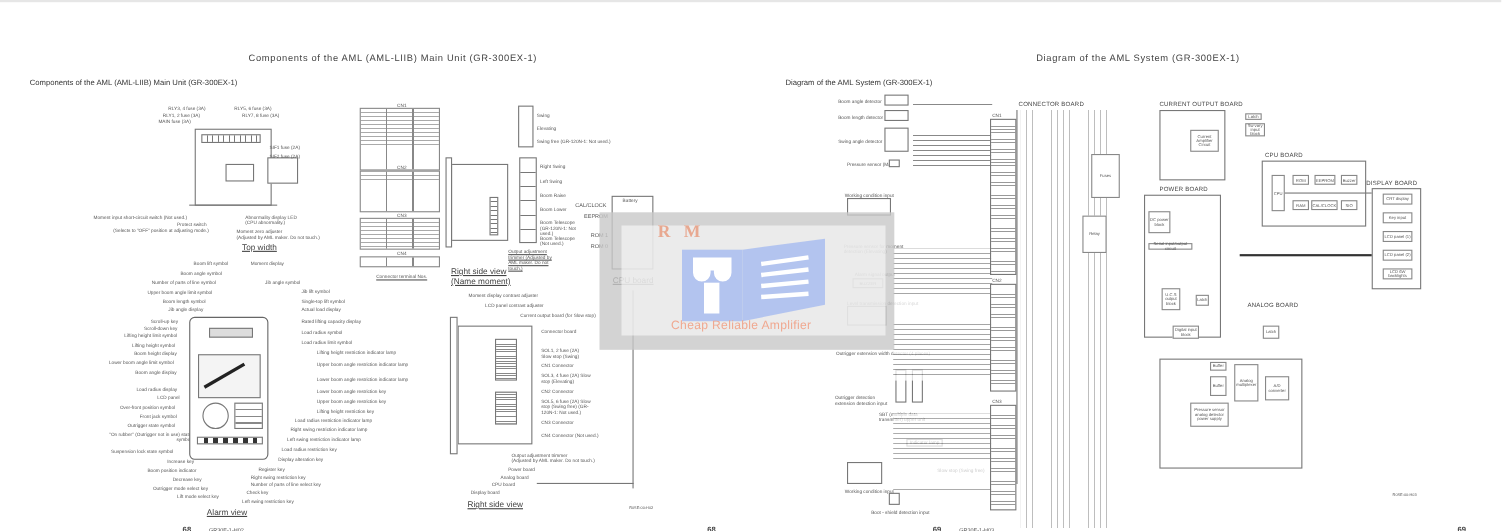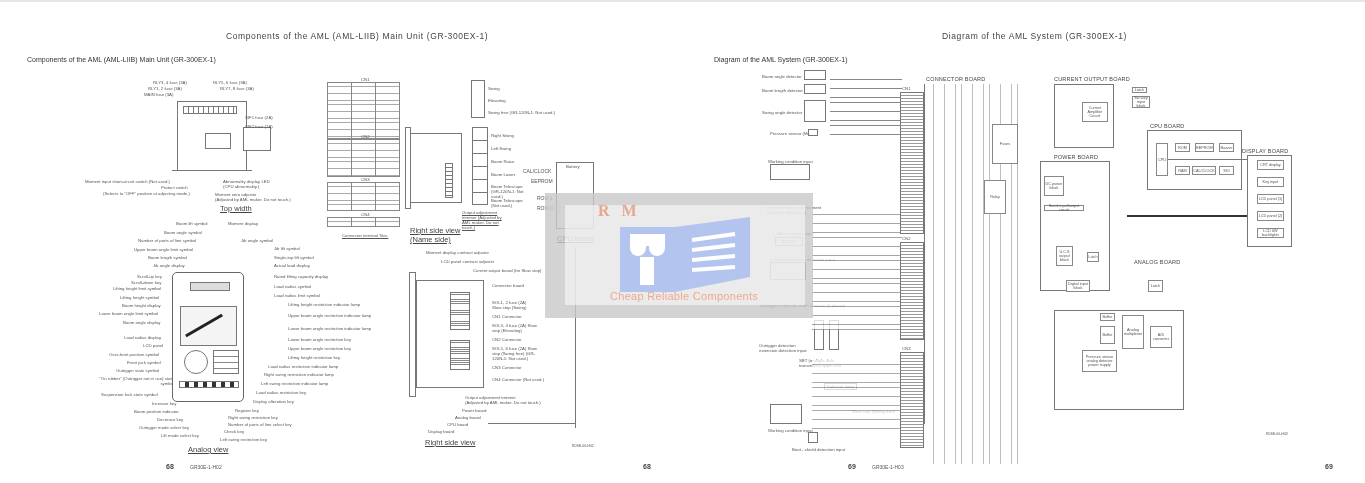--- a/index.html
+++ b/index.html
@@ -1,18 +1,18 @@
 <!DOCTYPE html>
 <html><head>
 <meta charset="utf-8">
 <style>
 *{box-sizing:border-box;margin:0;padding:0}
 body{width:1365px;height:483px;background:#fff;font-family:"Liberation Sans",sans-serif;color:#333;position:relative;overflow:hidden}
 .topline{position:absolute;left:0;top:0;width:1365px;height:2px;background:#e6e6e6}
-.page{position:absolute;top:0;height:355px}
+.page{position:absolute;top:16px;height:355px}
 .ptitle{position:absolute;font-size:8.5px;letter-spacing:.6px;color:#444;white-space:nowrap}
 .subtitle{position:absolute;font-size:7px;color:#333;white-space:nowrap}
 .lbl{position:absolute;font-size:4.3px;color:#555;white-space:nowrap;line-height:5px}
 .lbl.r{text-align:right}
 .view{position:absolute;font-size:7.5px;text-decoration:underline;color:#444;white-space:nowrap}
 .box{position:absolute;border:1px solid #777;background:#fff}
 .thin{position:absolute;background:#777}
 .pgnum{position:absolute;font-size:7px;font-weight:bold;color:#444}
 .code{position:absolute;font-size:5px;color:#555}
 .board{position:absolute;font-size:5.5px;color:#444;letter-spacing:.2px;white-space:nowrap}
@@ -112,21 +112,21 @@
     <div class="lbl r" style="left:152px;top:401px">Increase key</div>
     <div class="lbl r" style="left:134px;top:409px">Boom position indicator</div>
     <div class="lbl r" style="left:157px;top:417px">Decrease key</div>
     <div class="lbl r" style="left:139px;top:425px">Outrigger mode select key</div>
     <div class="lbl r" style="left:161px;top:433px">Lift mode select key</div>
     <div class="lbl" style="left:235px;top:408px">Register key</div>
     <div class="lbl" style="left:228px;top:415px">Right swing restriction key</div>
     <div class="lbl" style="left:228px;top:422px">Number of parts of line select key</div>
     <div class="lbl" style="left:224px;top:429px">Check key</div>
     <div class="lbl" style="left:220px;top:437px">Left swing restriction key</div>
-    <div class="view" style="left:188px;top:445px">Analog view</div>
+    <div class="view" style="left:188px;top:445px">Alarm view</div>
   </div>
 
   <div class="pgnum" style="left:166px;top:463px">68</div>
   <div class="code" style="left:190px;top:464px">GR30E-1-H02</div>
 
   <div>
     <div class="lbl" style="left:361px;top:77px">CN1</div>
     <div class="tbl" style="left:327px;top:82px;width:73px;height:57px"></div>
     <div class="lbl" style="left:361px;top:134px">CN2</div>
     <div class="tbl" style="left:327px;top:139px;width:73px;height:38px"></div>
@@ -147,21 +147,21 @@
     <div class="lbl" style="left:488px;top:110px">Swing free (GR-120N-1: Not used.)</div>
     <div class="box" style="left:472px;top:127px;width:16px;height:78px;background:repeating-linear-gradient(#fff 0,#fff 12px,#777 12px,#777 13px)"></div>
     <div class="lbl" style="left:491px;top:133px">Right Swing</div>
     <div class="lbl" style="left:491px;top:146px">Left Swing</div>
     <div class="lbl" style="left:491px;top:159px">Boom Raise</div>
     <div class="lbl" style="left:491px;top:172px">Boom Lower</div>
     <div class="lbl" style="left:491px;top:184px;width:34px;white-space:normal">Boom Telescope (GR-120N-1: Not used.)</div>
     <div class="lbl" style="left:491px;top:198px;width:34px;white-space:normal">Boom Telescope (Not used.)</div>
     <div class="lbl" style="left:462px;top:210px;width:48px;white-space:normal;text-decoration:underline">Output adjustment trimmer (Adjusted by AML maker. Do not touch.)</div>
     <div class="view" style="left:410px;top:226px">Right side view</div>
-    <div class="view" style="left:410px;top:235px">(Name side)</div>
+    <div class="view" style="left:410px;top:235px">(Name moment)</div>
   </div>
 
   <div>
     <div class="lbl" style="left:426px;top:250px">Moment display contrast adjuster</div>
     <div class="lbl" style="left:441px;top:259px">LCD panel contrast adjuster</div>
     <div class="lbl" style="left:473px;top:268px">Current output board (for Slow stop)</div>
     <div class="box" style="left:409px;top:272px;width:7px;height:125px"></div>
     <div class="box" style="left:416px;top:280px;width:68px;height:108px"></div>
     <div class="box" style="left:450px;top:292px;width:20px;height:38px;background:repeating-linear-gradient(#fff 0,#fff 1.5px,#888 1.5px,#888 2.2px)"></div>
     <div class="box" style="left:450px;top:340px;width:20px;height:30px;background:repeating-linear-gradient(#fff 0,#fff 1.5px,#888 1.5px,#888 2.2px)"></div>
@@ -304,14 +304,14 @@
     <rect x="40" y="45" width="14" height="28" fill="#fff"></rect>
     <polygon points="75,15 150,5 150,65 75,80" fill="#a9bdf0" opacity=".85"></polygon>
     <g stroke="#fff" stroke-width="4">
       <line x1="92" y1="28" x2="135" y2="22"></line>
       <line x1="92" y1="38" x2="135" y2="33"></line>
       <line x1="92" y1="48" x2="135" y2="44"></line>
       <line x1="92" y1="58" x2="135" y2="55"></line>
     </g>
   </svg>
   <div class="wm-rm">R M</div>
-  <div class="wm-tag">Cheap Reliable Components</div>
+  <div class="wm-tag">Cheap Reliable Amplifier</div>
 </div>
 
 </body></html>

